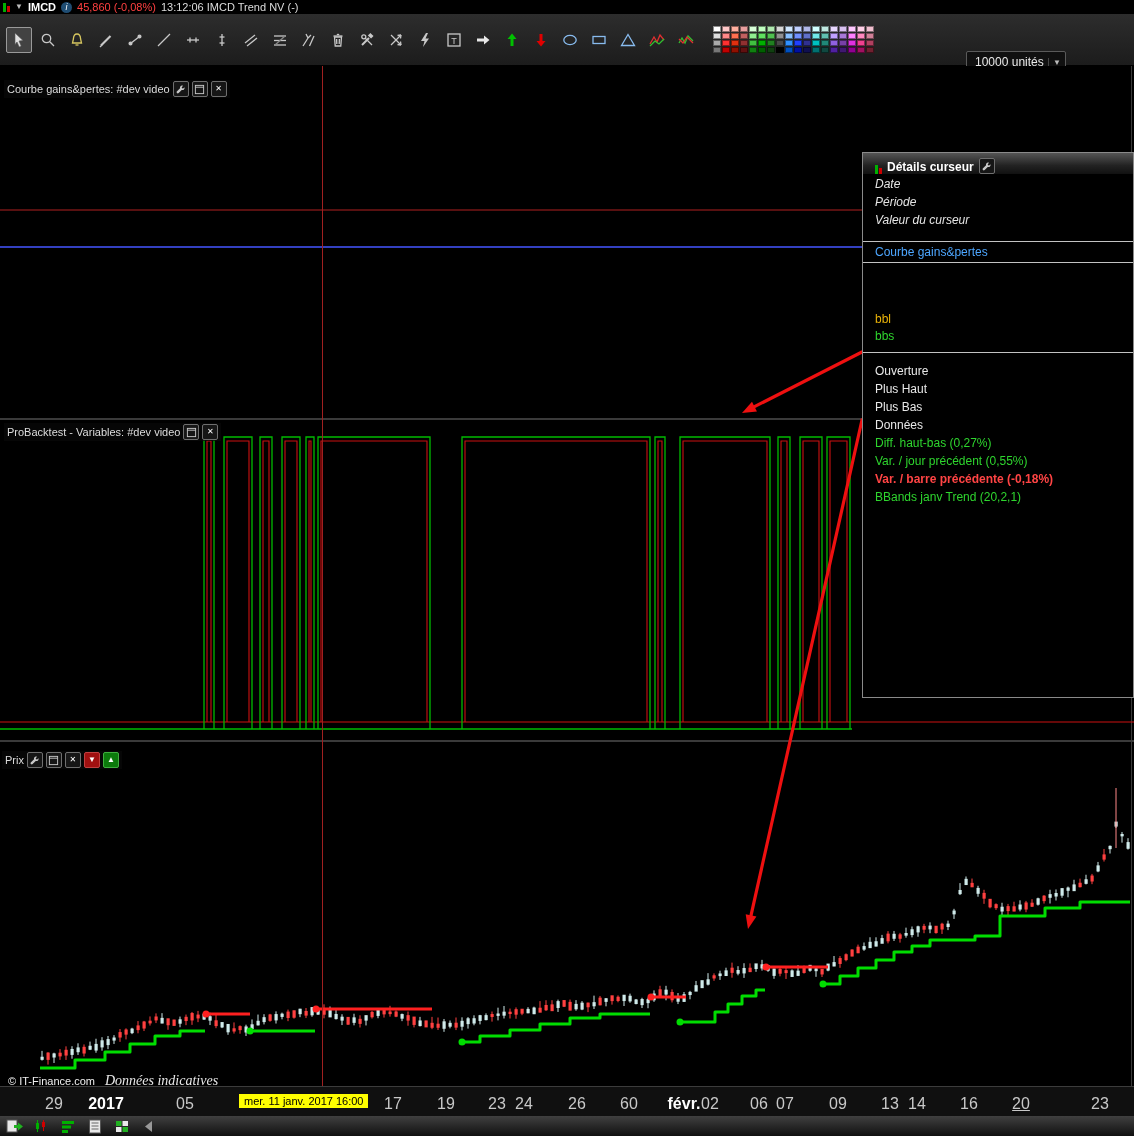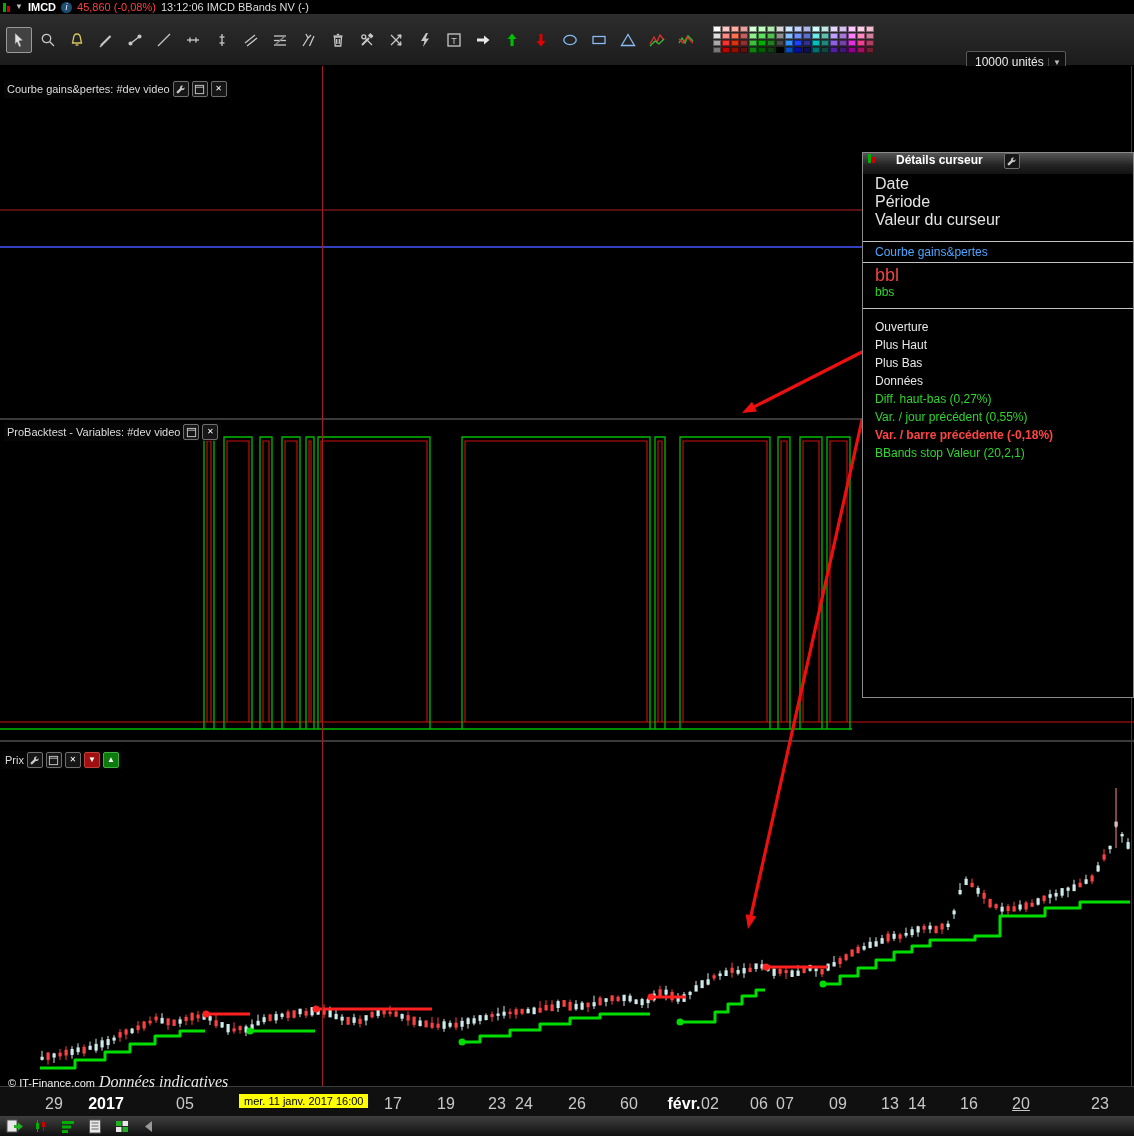--- a/index.html
+++ b/index.html
@@ -42,37 +42,37 @@
   #h-gains{left:4px;top:80px;}
   #h-back{left:4px;top:423px;}
   #h-prix{left:2px;top:751px;}
   .chip{display:inline-flex;width:14px;height:14px;background:#161616;border:1px solid #6f6f6f;border-radius:2px;align-items:center;justify-content:center;cursor:pointer;}
   .chip.red{background:#a01010;border-color:#c04040;}
   .chip.green{background:#0c7a0c;border-color:#3fae3f;}
   .chip span{color:#fff;font-size:8px;line-height:8px;}
 
   
   #copyright{position:absolute;left:8px;top:1073px;z-index:12;color:#f0f0f0;font-size:11px;}
-  #copyright em{margin-left:4px;font-family:"Liberation Serif",serif;font-style:italic;font-size:16px;color:#e8e8e8;}
+  #copyright em{margin-left:10px;font-family:"Liberation Serif",serif;font-style:italic;font-size:14px;color:#e8e8e8;}
 
   
   #axis{position:absolute;left:0;top:1086px;width:1134px;height:30px;background:#101010;border-top:1px solid #3c3c3c;z-index:10;cursor:ew-resize;}
   .axlbl{position:absolute;top:8px;transform:translateX(-50%);color:#c8c8c8;font-size:16px;white-space:nowrap;}
   .axlbl.b{color:#fff;font-weight:bold;}
   #cursor-date{position:absolute;left:239px;top:7px;background:#ffff00;color:#000;font-size:11px;padding:1px 5px;white-space:nowrap;z-index:11;}
 
   
   #details{position:absolute;left:862px;top:152px;width:272px;height:546px;background:#000;border:1px solid #8a8a8a;box-sizing:border-box;z-index:60;}
-  #details-title{height:21px;background:linear-gradient(#555,#222 60%,#111);display:flex;align-items:flex-start;gap:21px;padding:0 5px;border-bottom:1px solid #000;}
+  #details-title{height:21px;background:linear-gradient(#555,#222 60%,#111);display:flex;align-items:flex-end;gap:5px;padding:0 12px;border-bottom:1px solid #000;}
   #details-title .t{color:#fff;font-size:12px;font-weight:bold;}
   #d-instr{color:#fff;font-size:12px;font-weight:bold;text-align:right;padding:8px 2px 4px 0;white-space:nowrap;overflow:hidden;}
-  .d-row{color:#e4e4e4;font-size:16px;line-height:18px;padding-left:12px;}
+  .d-row{color:#e4e4e4;font-size:12px;line-height:18px;padding-left:12px;font-style:italic;}
   #d-series{margin-top:12px;border-top:1px solid #c2c2c2;border-bottom:1px solid #c2c2c2;padding:3px 12px;color:#4da6ff;font-size:12px;}
   #d-indics{border-bottom:1px solid #c2c2c2;padding:4px 12px 7px;}
-  #d-indics .bbl{color:#ef4444;font-size:18px;line-height:17px;}
+  #d-indics .bbl{color:#eab308;font-size:12px;line-height:17px;margin-top:44px;}
   #d-indics .bbs{color:#2ed52e;font-size:12px;line-height:17px;}
   #value-rows{padding:9px 12px;}
   .vrow{font-size:12px;line-height:18px;white-space:nowrap;}
 
   
   #statusbar{position:absolute;left:0;top:1116px;width:1134px;height:20px;background:linear-gradient(#404040,#101010);display:flex;align-items:center;gap:7px;padding-left:4px;box-sizing:border-box;z-index:20;}
   .sic{display:inline-flex;align-items:center;justify-content:center;width:20px;height:18px;cursor:pointer;}
 </style>
 </head>
 <body>
@@ -81,21 +81,21 @@
 
   <header id="titlebar">
     <span class="mini-candle">
         <i class="mc-g"></i>
         <i class="mc-r"></i>
       </span>
     <span class="chev">▼</span>
     <span class="tb-sym">IMCD</span>
     <span class="info-ic">i</span>
     <span class="tb-price">45,860 (-0,08%)</span>
-    <span class="tb-time">13:12:06 IMCD BBands NV (-)</span>
+    <span class="tb-time">13:12:06 IMCD Trend NV (-)</span>
   </header>
 
   <div id="toolbar">
     <div id="tools">
         <div class="tool sel">
           <svg width="18" height="18" viewBox="0 0 18 18">
             <g stroke="#c8c8c8" fill="none" stroke-width="1.3">
               <path d="M5 2 L13 9.5 L9 10 L11.2 15 L9.2 15.9 L7 11 L5 13.5 Z" fill="#e0e0e0" stroke="#555" stroke-width="0.6"></path>
             </g>
           </svg>
@@ -891,21 +891,21 @@
       <div class="bbs">bbs</div>
     </div>
     <div id="value-rows">
         <div class="vrow" style="color: rgb(232, 232, 232);">Ouverture</div>
         <div class="vrow" style="color: rgb(232, 232, 232);">Plus Haut</div>
         <div class="vrow" style="color: rgb(232, 232, 232);">Plus Bas</div>
         <div class="vrow" style="color: rgb(232, 232, 232);">Données</div>
         <div class="vrow" style="color: rgb(46, 213, 46);">Diff. haut-bas (0,27%)</div>
         <div class="vrow" style="color: rgb(46, 213, 46);">Var. / jour précédent (0,55%)</div>
         <div class="vrow" style="color: rgb(255, 68, 68); font-weight: bold;">Var. / barre précédente (-0,18%)</div>
-        <div class="vrow" style="color: rgb(46, 213, 46);">BBands stop Valeur (20,2,1)</div>
+        <div class="vrow" style="color: rgb(46, 213, 46);">BBands janv Trend (20,2,1)</div>
       </div>
   </div>
 
   <svg id="arrows-svg" width="1134" height="1136" viewBox="0 0 1134 1136">
       <line x1="862" y1="352" x2="750.0229239462572" y2="408.9216803273193" stroke="#ee1010" stroke-width="3.2" stroke-linecap="round"></line>
       <polygon points="742,413 751.9877974497617,401.7530492086729 756.9724103830381,411.55884514298714" fill="#ee1010"></polygon>
       <line x1="862" y1="420" x2="749.9669868006836" y2="920.2175764776495" stroke="#ee1010" stroke-width="3.2" stroke-linecap="round"></line>
       <polygon points="748,929 745.6927206485159,914.1364048092591 756.4267938424998,916.5404997878725" fill="#ee1010"></polygon>
     </svg>
 

